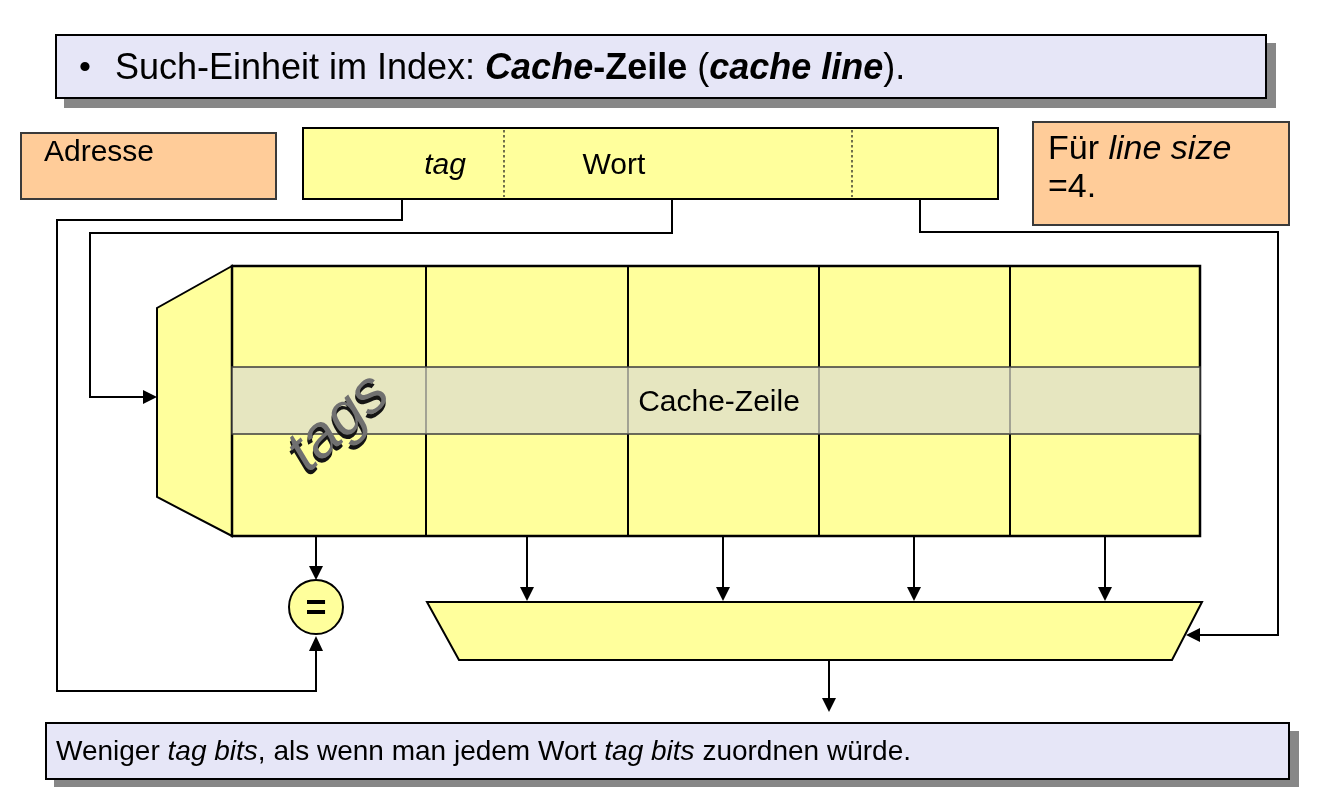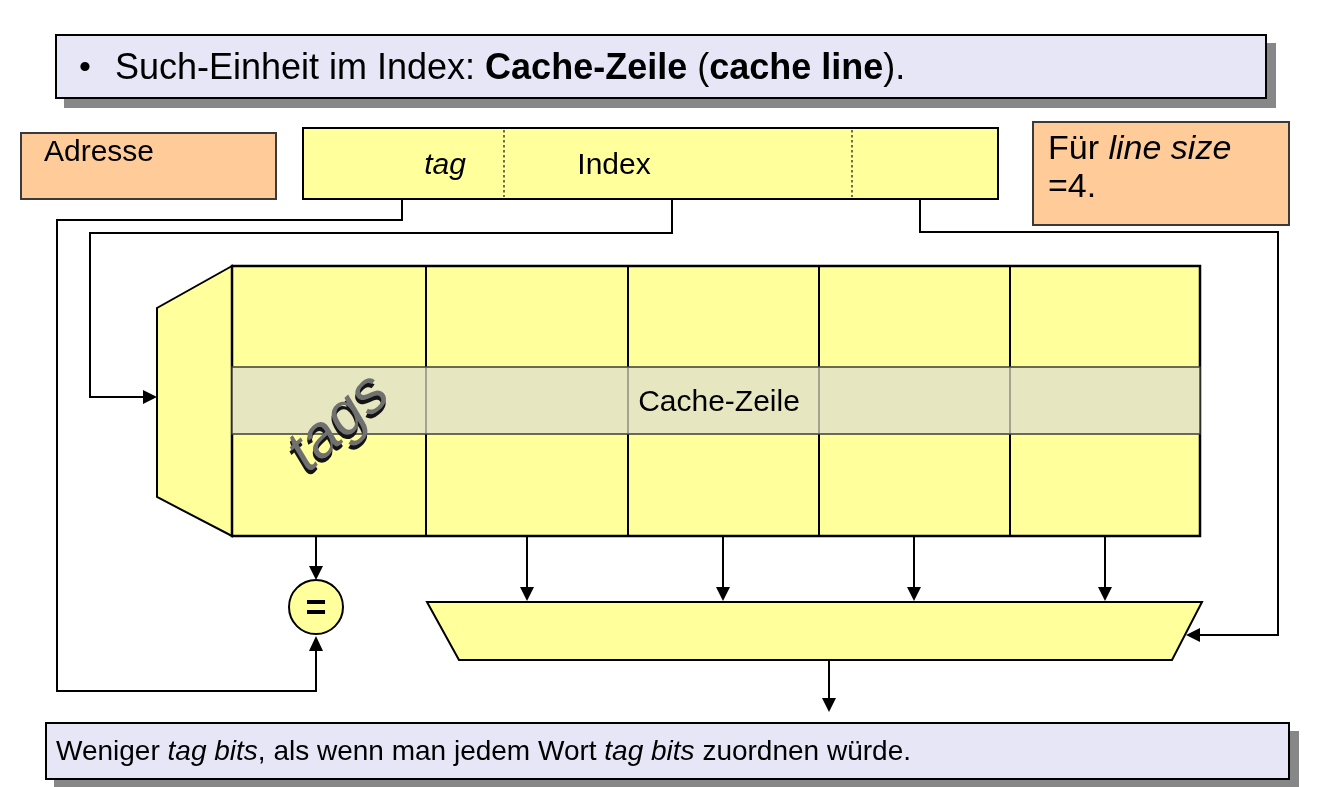--- a/index.html
+++ b/index.html
@@ -7,21 +7,21 @@
          font-family:"Liberation Sans",sans-serif;color:#000;}
   .abs{position:absolute;}
   
   .stmt{background:#e6e6f7;border:2px solid #000;box-shadow:9px 9px 0 #878787;
         box-sizing:border-box;display:flex;align-items:center;white-space:nowrap;}
   .titlebox{left:55px;top:34px;width:1212px;height:65px;font-size:36px;padding-left:22px;}
   .titlebox .bullet{font-size:34px;margin-right:24px;}
   .footerbox{left:45px;top:722px;width:1245px;height:58px;font-size:28px;padding-left:9px;}
   .b{font-weight:bold;}
   .i{font-style:italic;}
-  .bi{font-weight:bold;}
+  .bi{font-weight:bold;font-style:italic;}
   
   .peach{background:#ffcc99;border:2px solid #3a3a3a;box-sizing:border-box;}
   .adresse{left:20px;top:132px;width:257px;height:68px;display:flex;align-items:flex-start;
            padding-left:22px;font-size:30px;}
   .linesize{left:1032px;top:121px;width:258px;height:105px;font-size:34px;
             padding:5px 0 0 14px;line-height:38px;}
   
   .lbl{position:absolute;font-size:30px;text-align:center;}
   .tagslbl{left:236px;top:382px;width:200px;height:76px;display:flex;align-items:center;
            justify-content:center;font-size:60px;font-style:italic;color:#707070;
@@ -98,21 +98,21 @@
   <div class="abs stmt titlebox">
     <span class="bullet">•</span>
     <span><span>Such-Einheit im Index: </span><span class="bi">Cache</span><span class="b">-Zeile</span><span> (</span><span class="bi">cache line</span><span>).</span></span>
   </div>
 
   <div class="abs peach adresse">
     <span>Adresse</span>
   </div>
 
   <div class="lbl i" style="left:336px;top:147px;width:130px;text-align:right;">tag</div>
-  <div class="lbl" style="left:534px;top:147px;width:160px;">Index</div>
+  <div class="lbl" style="left:534px;top:147px;width:160px;">Wort</div>
 
   <div class="abs peach linesize">
     <div><span>Für </span><span class="i">line size</span></div>
     <div>=4.</div>
   </div>
 
   <div class="abs tagslbl">tags</div>
 
   <div class="lbl" style="left:620px;top:384px;width:198px;">Cache-Zeile</div>
 

